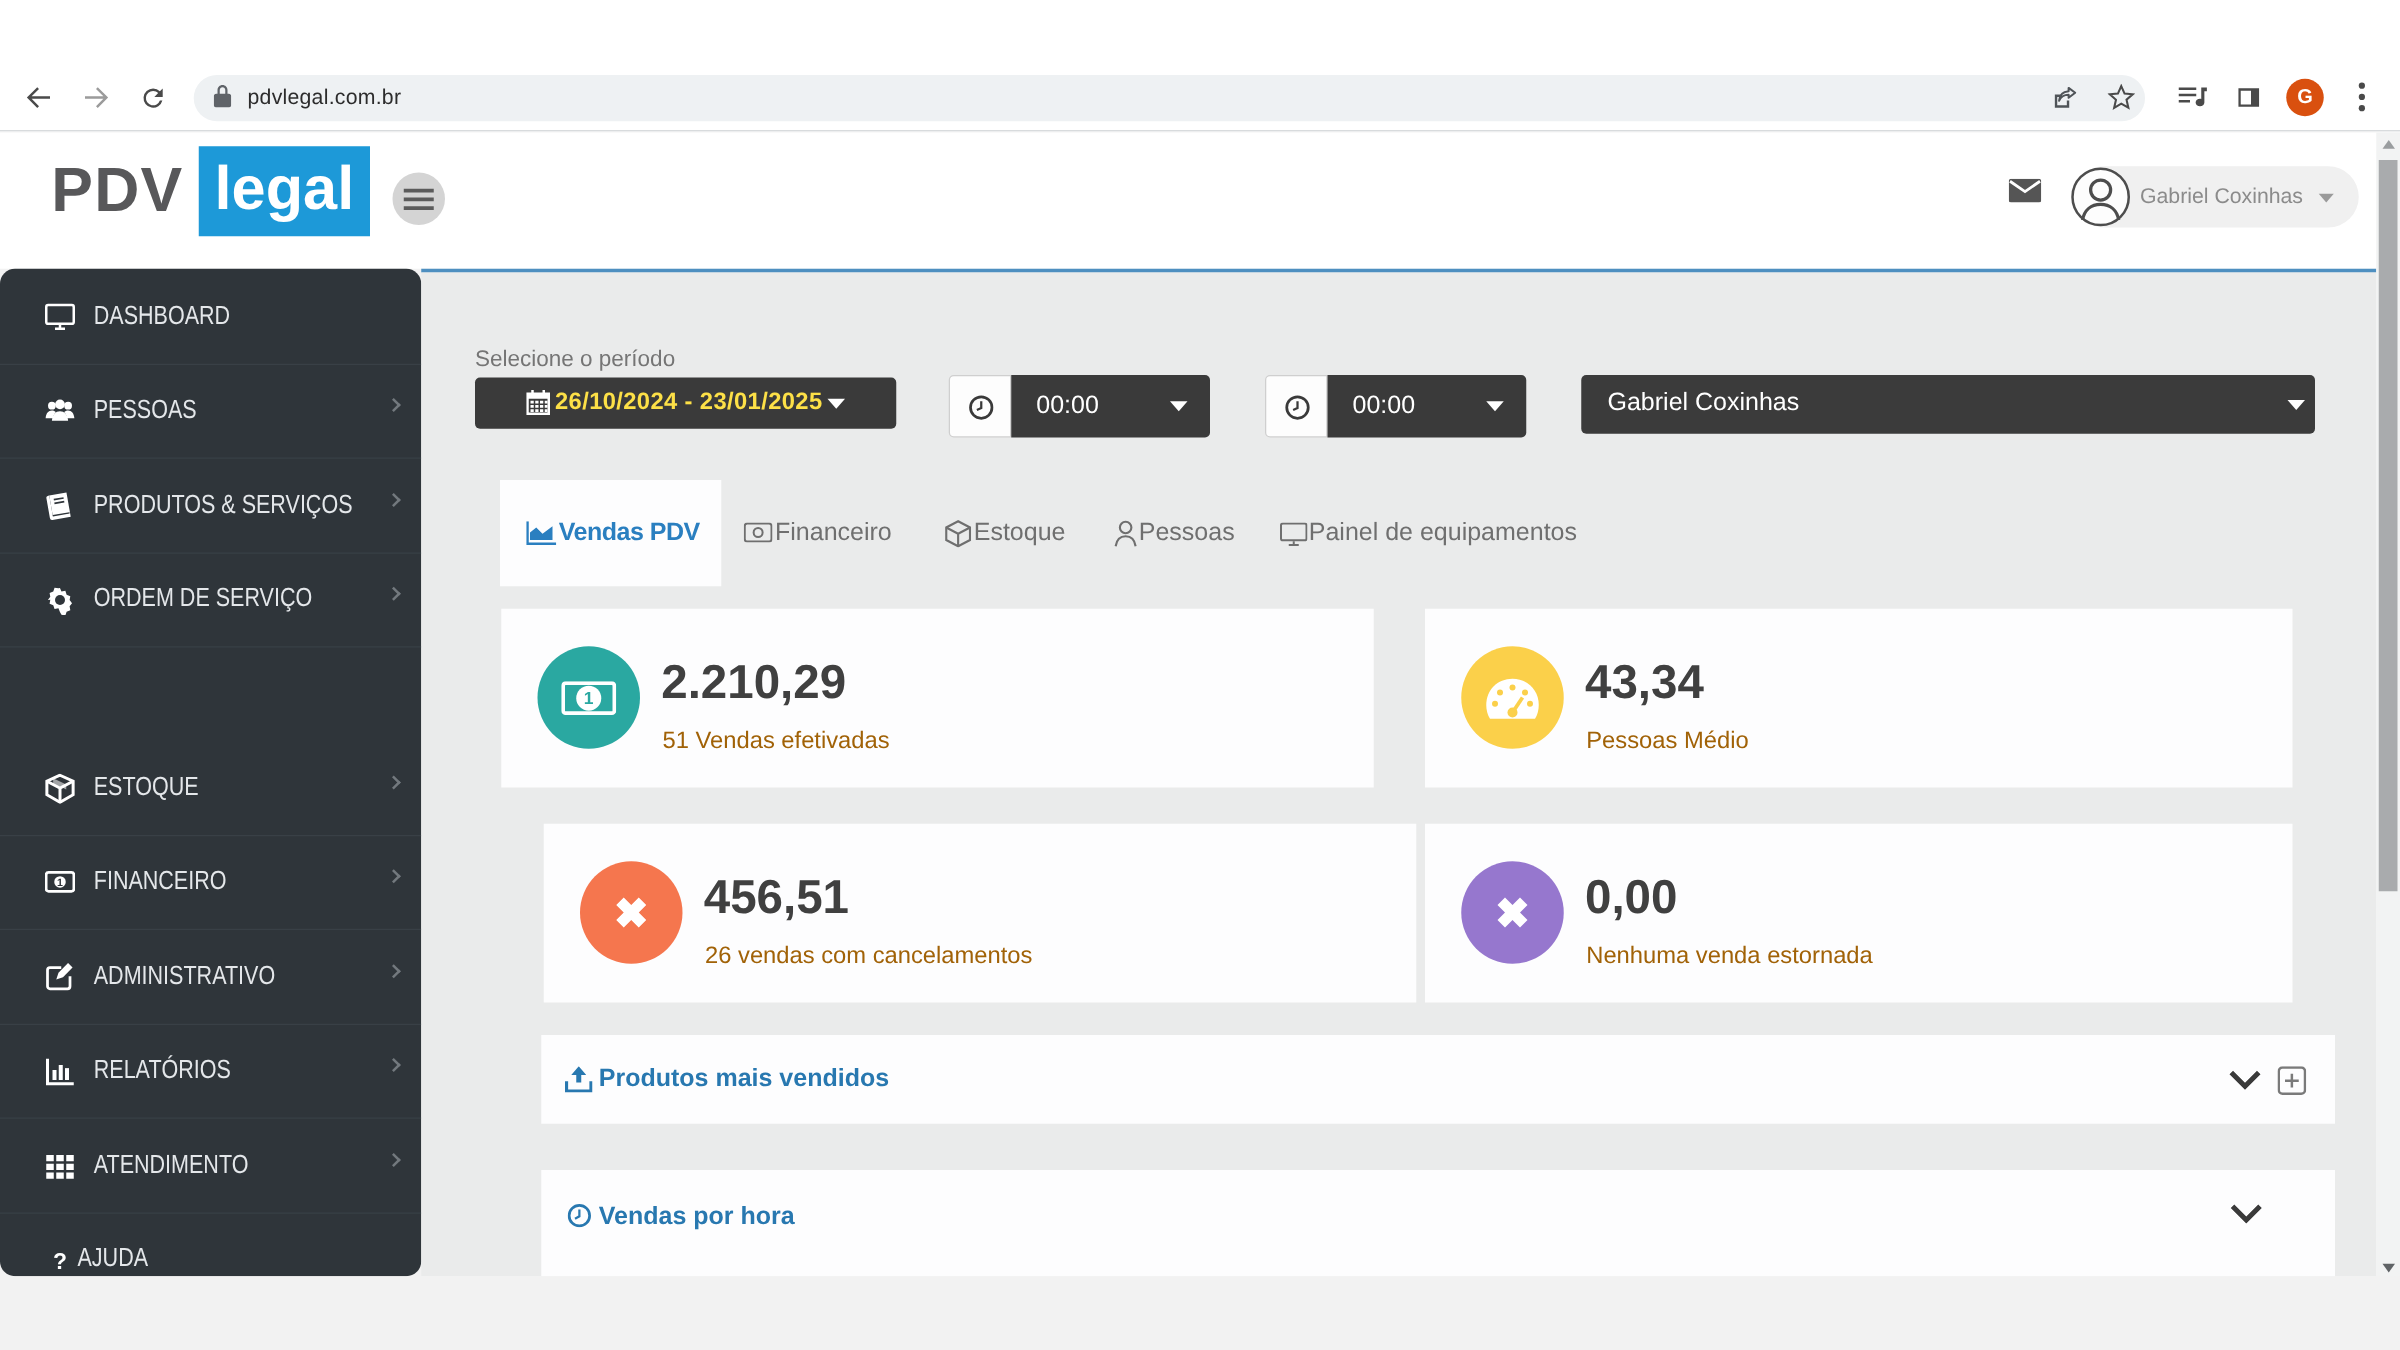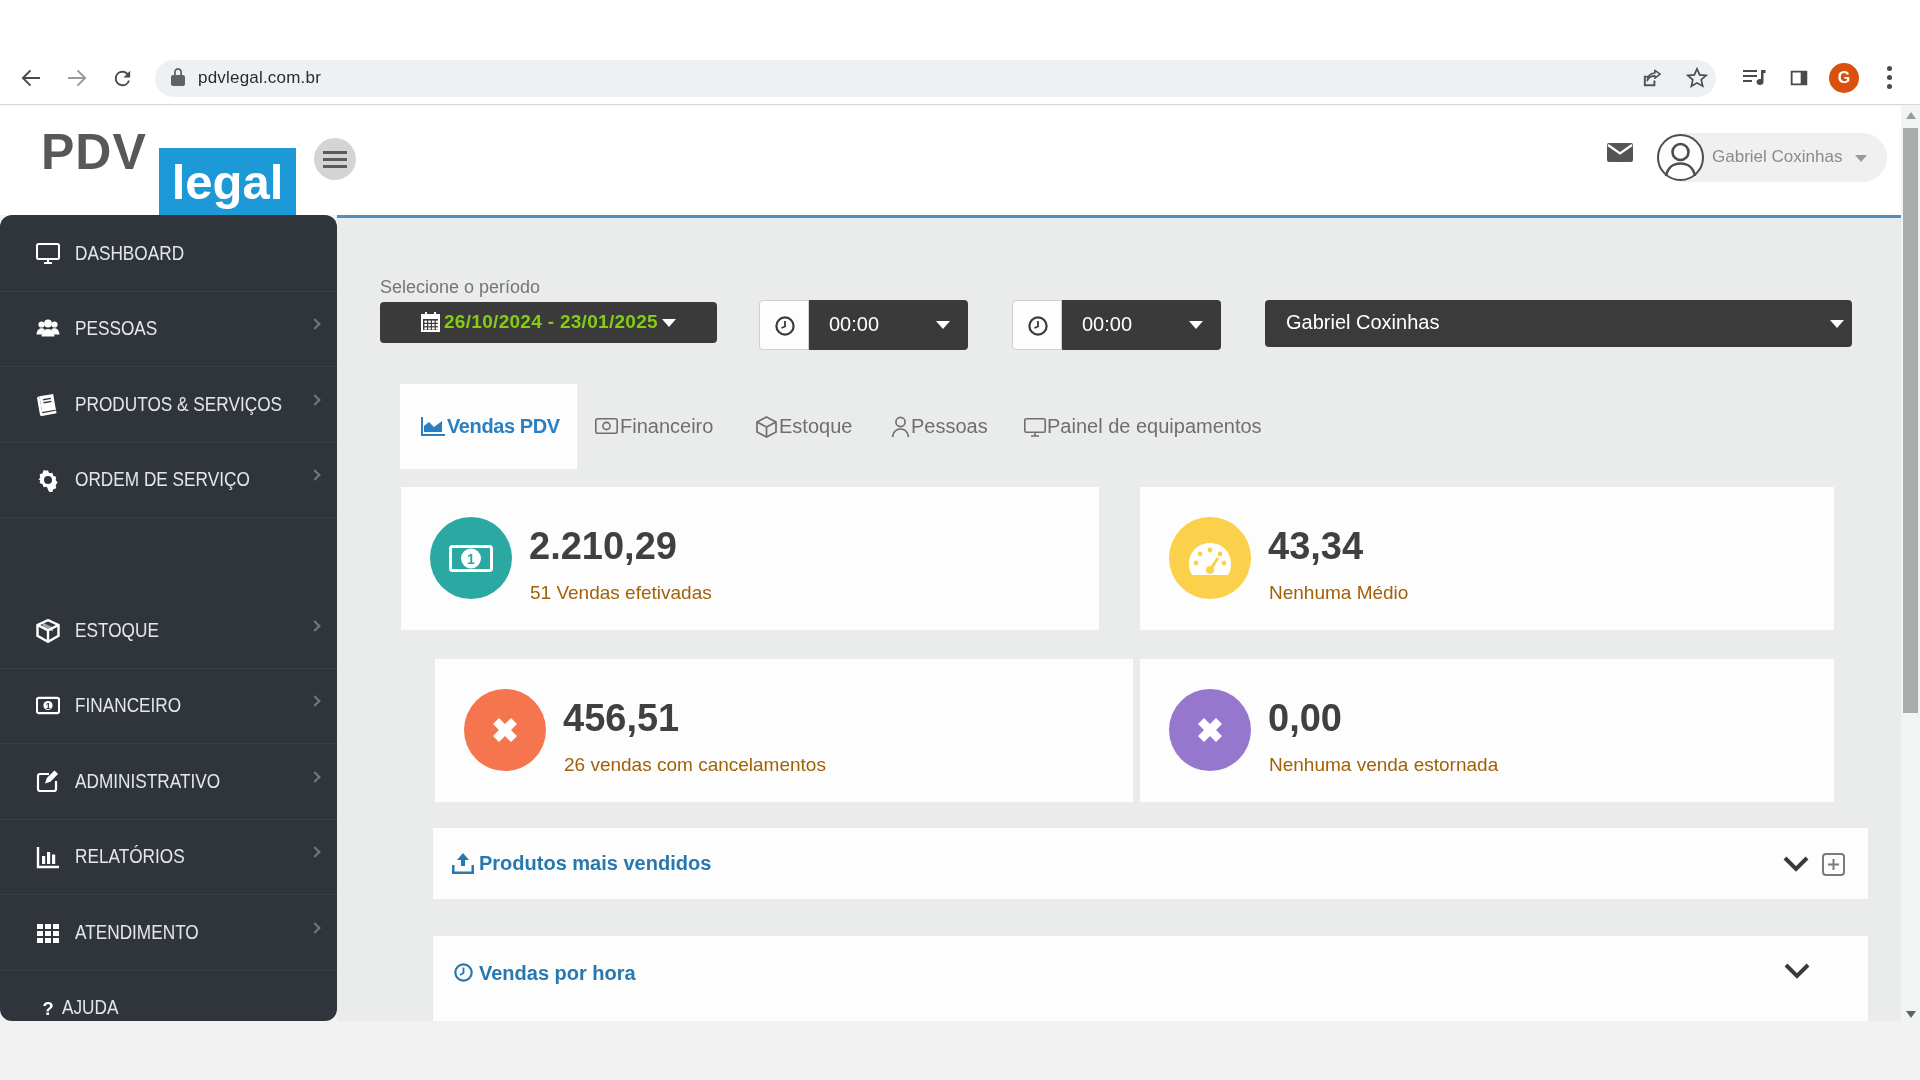--- a/index.html
+++ b/index.html
@@ -11,21 +11,21 @@
     border-bottom:1px solid #d8dbdd; }
   .navic { position:absolute; top:67px; }
   #addrbar { position:absolute; left:155px; top:60px; width:1561px; height:37px;
     background:#eef1f3; border-radius:19px; }
   #addrtxt { position:absolute; left:198px; top:68px; font-size:17px; color:#2c2c2c; letter-spacing:0.2px;}
   
   #header { position:absolute; left:0; top:106px; width:1920px; height:109px; background:#ffffff; }
   #logo-pdv { position:absolute; left:41px; top:17px; font-size:50px; font-weight:bold;
     color:#58585a; letter-spacing:1px;}
   #logo-box { position:absolute; left:159px; top:11px; width:137px; height:72px; background:#1d99d8;
-    text-align:center;margin-top:31px; }
+    text-align:center; }
   #logo-box span { font-size:49px; font-weight:bold; color:#ffffff; line-height:68px; letter-spacing:0px;}
   #hamb { position:absolute; left:314px; top:32px; width:42px; height:42px; border-radius:50%;
     background:#d4d4d4; }
   #hamb div { position:absolute; left:9px; width:24px; height:3px; background:#5b5b5b; }
   #userchip { position:absolute; left:1659px; top:27px; width:228px; height:49px; background:#f0f0f0;
     border-radius:25px; }
   #uname { position:absolute; left:1712px; top:41px; font-size:17px; color:#8b8b8b; }
   #ucaret { position:absolute; left:1855px; top:49px; width:0; height:0;
     border-left:6px solid transparent; border-right:6px solid transparent; border-top:7px solid #9a9a9a; }
   #avatar { position:absolute; left:1657px; top:28px; width:47px; height:47px; border-radius:50%;
@@ -38,21 +38,21 @@
   .sitem .txt { position:absolute; left:75px; top:24px; font-size:21px; color:#e4e7ea;
     letter-spacing:0; font-weight:400; transform:scaleX(0.82); transform-origin:0 0; white-space:nowrap;}
   .sitem .ico { position:absolute; left:36px; top:25px; width:24px; height:24px; }
   .sitem .chev { position:absolute; right:18px; top:28px; width:8px; height:8px;
     border-top:2px solid #73797e; border-right:2px solid #73797e; transform:rotate(45deg); }
   
   #content { position:absolute; left:337px; top:218px; width:1564px; height:803px; background:#eaebeb; }
   #selperiodo { position:absolute; left:43px; top:59px; font-size:18px; color:#757575; }
   .darkbtn { position:absolute; background:#3a3a3a; border-radius:4px; }
   #datebtn { left:43px; top:84px; width:337px; height:41px; }
-  #datetxt { position:absolute; left:64px; top:9px; font-size:19px; font-weight:bold; color:#84cc16; letter-spacing:0.3px;}
+  #datetxt { position:absolute; left:64px; top:9px; font-size:19px; font-weight:bold; color:#fde047; letter-spacing:0.3px;}
   .timew { position:absolute; top:82px; width:209px; height:50px; }
   #time1 { left:422px; }
   #time2 { left:675px; }
   .taddon { position:absolute; left:0; top:0; width:50px; height:50px; background:#fdfdfd;
     border:1px solid #cfcfcf; border-radius:4px 0 0 4px; }
   .tfield { position:absolute; left:50px; top:0; width:159px; height:50px; background:#3a3a3a;
     border-radius:0 4px 4px 0; }
   .tfield span { position:absolute; left:20px; top:13px; font-size:20px; color:#fff; }
   .wcaret { position:absolute; width:0; height:0; border-left:7px solid transparent;
     border-right:7px solid transparent; border-top:8px solid #fff; }
@@ -349,21 +349,21 @@
             <circle cx="14" cy="15" r="2.4"></circle>
             <circle cx="24" cy="11" r="2.4"></circle>
             <circle cx="34" cy="15" r="2.4"></circle>
             <circle cx="38" cy="24" r="2.4"></circle>
           </g>
           <path d="M24 31l8-12" stroke="#fbd04a" stroke-width="3"></path>
           <circle cx="24" cy="31" r="4" fill="#fbd04a"></circle>
         </svg>
     </div>
     <div class="cardnum">43,34</div>
-    <div class="cardlbl">Nenhuma Médio</div>
+    <div class="cardlbl">Pessoas Médio</div>
   </div>
   <div class="card" id="card3" style="left:64px; top:441px; width:698px; height:143px;margin-left:34px;">
     <div class="bigcircle" style="background:#f5764e;">
       <svg class="abs" style="left:21px; top:21px" width="40" height="40" viewBox="0 0 40 40">
           <path d="M8 14l6-6 6 6 6-6 6 6-6 6 6 6-6 6-6-6-6 6-6-6 6-6z" fill="#fff" transform="translate(0,0)"></path>
         </svg>
     </div>
     <div class="cardnum">456,51</div>
     <div class="cardlbl">26 vendas com cancelamentos</div>
   </div>

